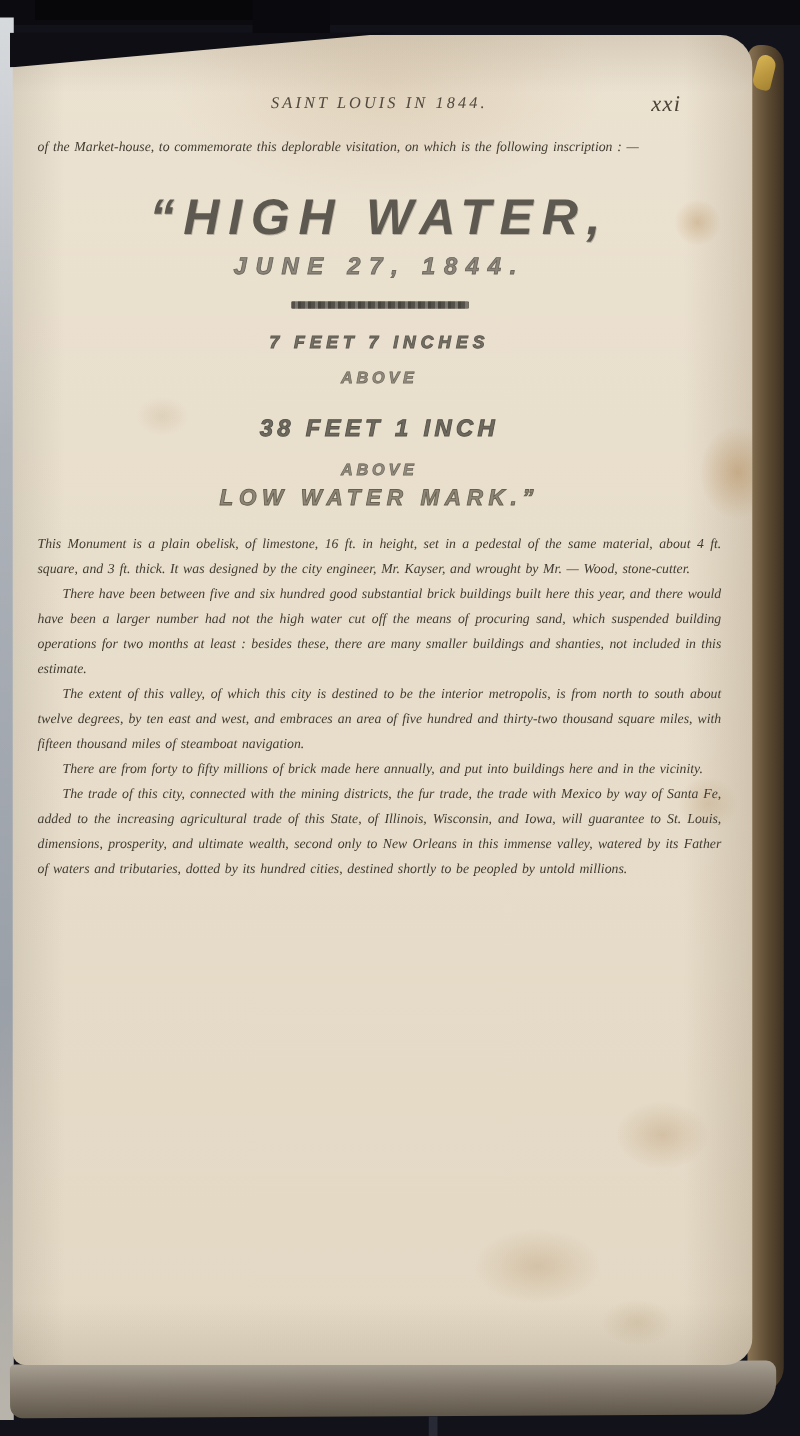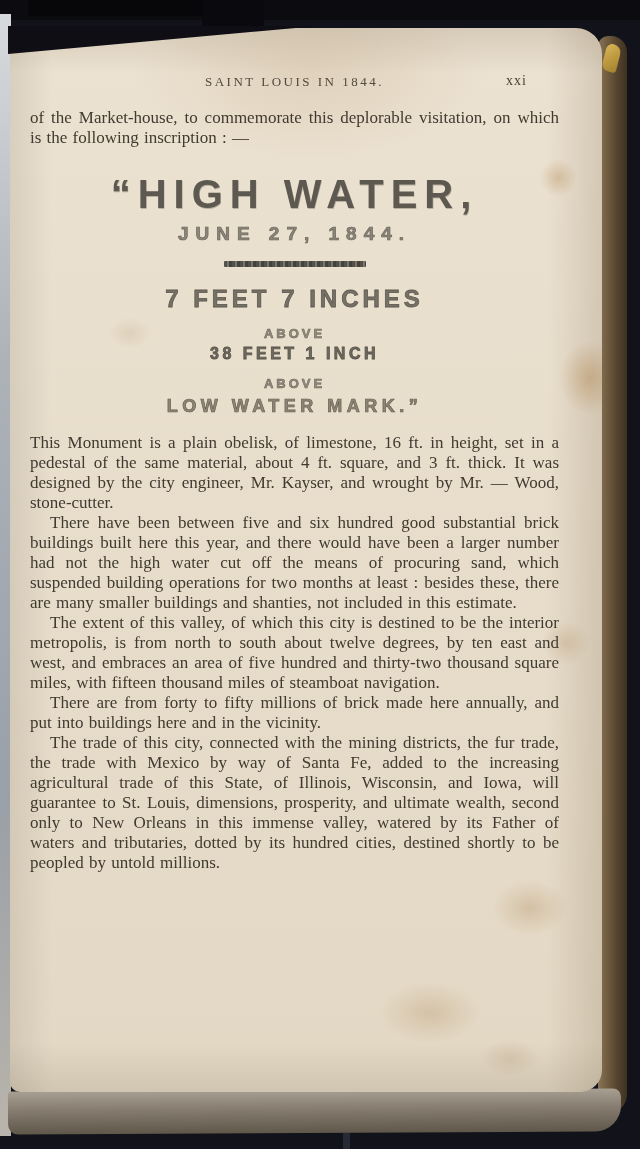--- a/index.html
+++ b/index.html
@@ -36,40 +36,40 @@
         radial-gradient(40px 26px at 500px 1030px, rgba(150,110,60,.16), rgba(150,110,60,0) 72%),
         linear-gradient(to right, rgba(120,110,95,.16), rgba(0,0,0,0) 42px),
         linear-gradient(to left, rgba(130,112,86,.22), rgba(0,0,0,0) 55px),
         linear-gradient(to bottom, rgba(140,125,100,.22), rgba(0,0,0,0) 46px),
         linear-gradient(to top, rgba(135,122,100,.20), rgba(0,0,0,0) 50px),
         linear-gradient(#ece2d1,#e3d8c4);
       border-radius:3px 26px 22px 10px;overflow:hidden;}
   
   .top-wedge{position:absolute;left:8px;top:26px;width:310px;height:28px;z-index:3;
       background:#0e0e14;clip-path:polygon(0 0,100% 0,0 100%);}
-  .content{position:relative;padding:0 43px 0 20px;color:#423c32;}
+  .content{position:relative;padding:0 25px 0 20px;color:#423c32;font-style:italic;}
   .running-head{margin-top:46px;position:relative;height:18px;text-align:center;
       font-size:13px;letter-spacing:2.5px;color:#51493d;}
-  .folio{position:absolute;right:32px;top:-1px;font-size:14px;letter-spacing:1px;color:#4a4336;margin-left:23px;}
-  .bodytext{font-size:17px;line-height:20px;text-align:justify;word-spacing:1px;color:#403a30;}
+  .folio{position:absolute;right:32px;top:-1px;font-size:18px;letter-spacing:1px;color:#4a4336;margin-left:23px;}
+  .bodytext{font-size:11px;line-height:20px;text-align:justify;word-spacing:1px;color:#403a30;}
   .intro{margin-top:16px;}
   .para{margin:0;}
   .para.indent{text-indent:20px;}
   .display{font-family:"Liberation Sans", sans-serif;font-weight:bold;text-align:center;}
   .hw-title{margin-top:24px;font-size:40px;letter-spacing:7px;color:#5d5950;
       text-shadow:0.6px 0.6px 0 rgba(90,85,75,.35);}
   .hw-date{margin-top:6px;font-size:19px;letter-spacing:7px;color:#8b857a;
       -webkit-text-stroke:0.7px #6b665c;}
   .rule{margin:16px auto 0 auto;width:142px;height:6px;background:
       repeating-linear-gradient(90deg,#54504a 0 3px,#7a756c 3px 5px,#46423c 5px 8px);
       border-radius:1px;}
-  .ins-feet1{margin-top:18px;font-size:24px;letter-spacing:4px;color:#767166;-webkit-text-stroke:0.8px #5f5a50;}
+  .ins-feet1{margin-top:18px;font-size:14px;letter-spacing:4px;color:#767166;-webkit-text-stroke:0.8px #5f5a50;}
   .ins-above{margin-top:13px;font-size:13px;letter-spacing:3px;color:#948d80;-webkit-text-stroke:0.6px #6e685c;}
   .ins-directrix{margin-top:5px;font-size:17px;letter-spacing:3.5px;color:#8c8578;-webkit-text-stroke:0.7px #67614f;}
-  .ins-feet2{margin-top:4px;font-size:16px;letter-spacing:3.5px;color:#6e6a60;-webkit-text-stroke:0.8px #58544a;}
+  .ins-feet2{margin-top:24px;font-size:19px;letter-spacing:3.5px;color:#6e6a60;-webkit-text-stroke:0.8px #58544a;}
   .ins-low{margin-top:5px;font-size:18px;letter-spacing:4.5px;color:#8e8779;text-align:center;-webkit-text-stroke:0.7px #665f4e;}
   .body-block{margin-top:16px;}
 </style>
 </head>
 <body>
 
 <div class="photo">
   <div class="top-band"></div>
   <div class="top-object"></div>
   <div class="top-tab"></div>

